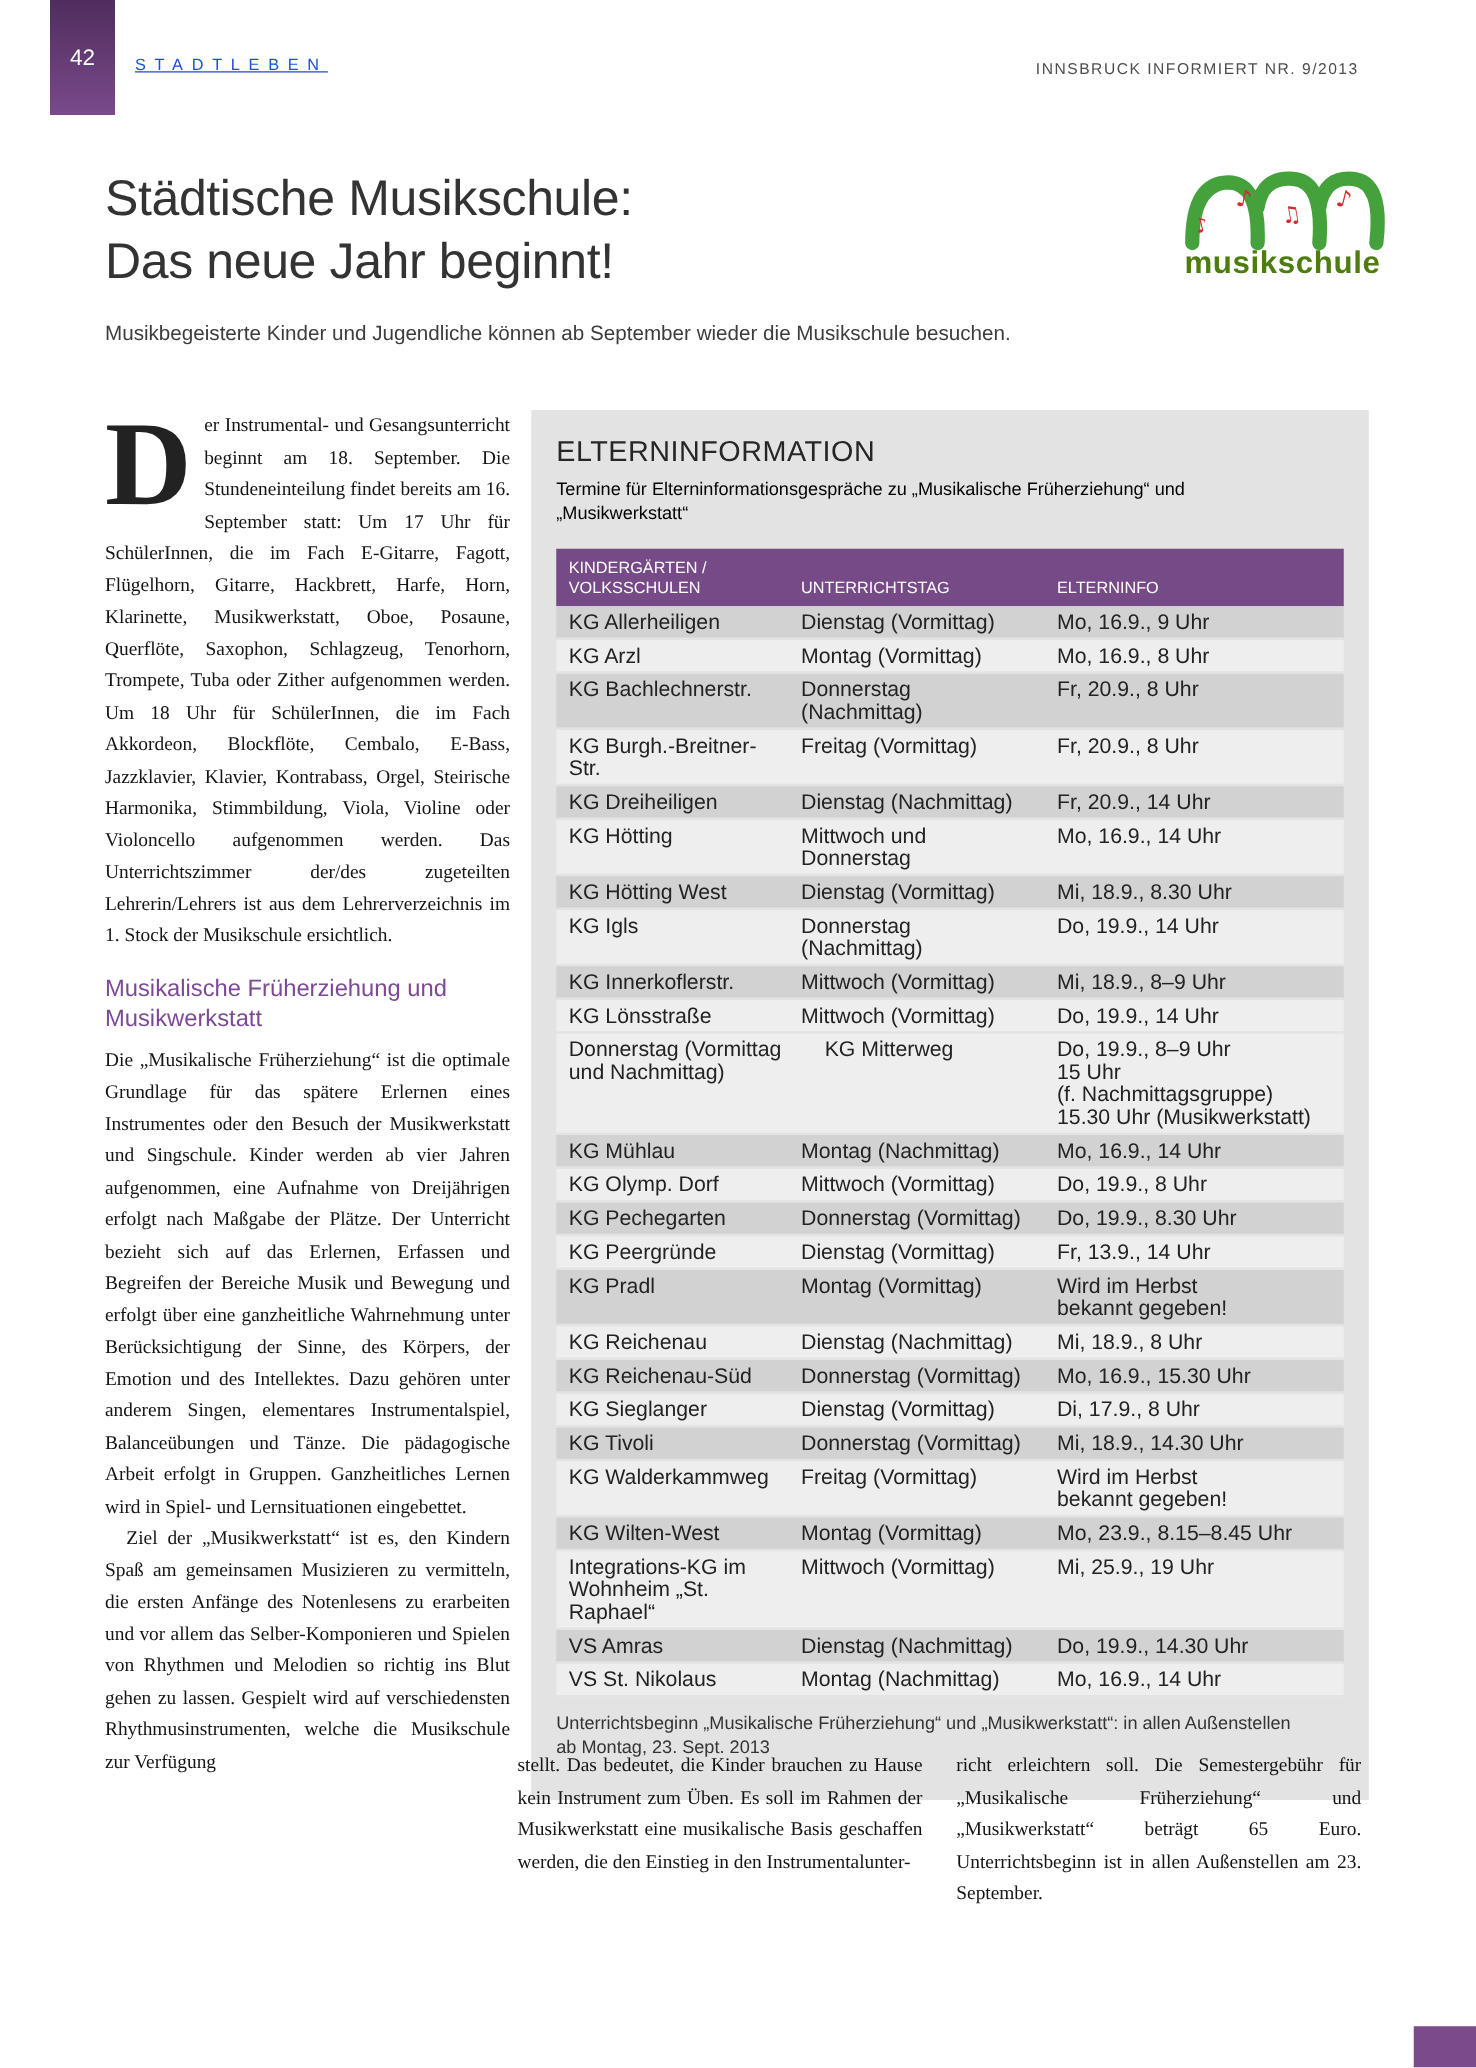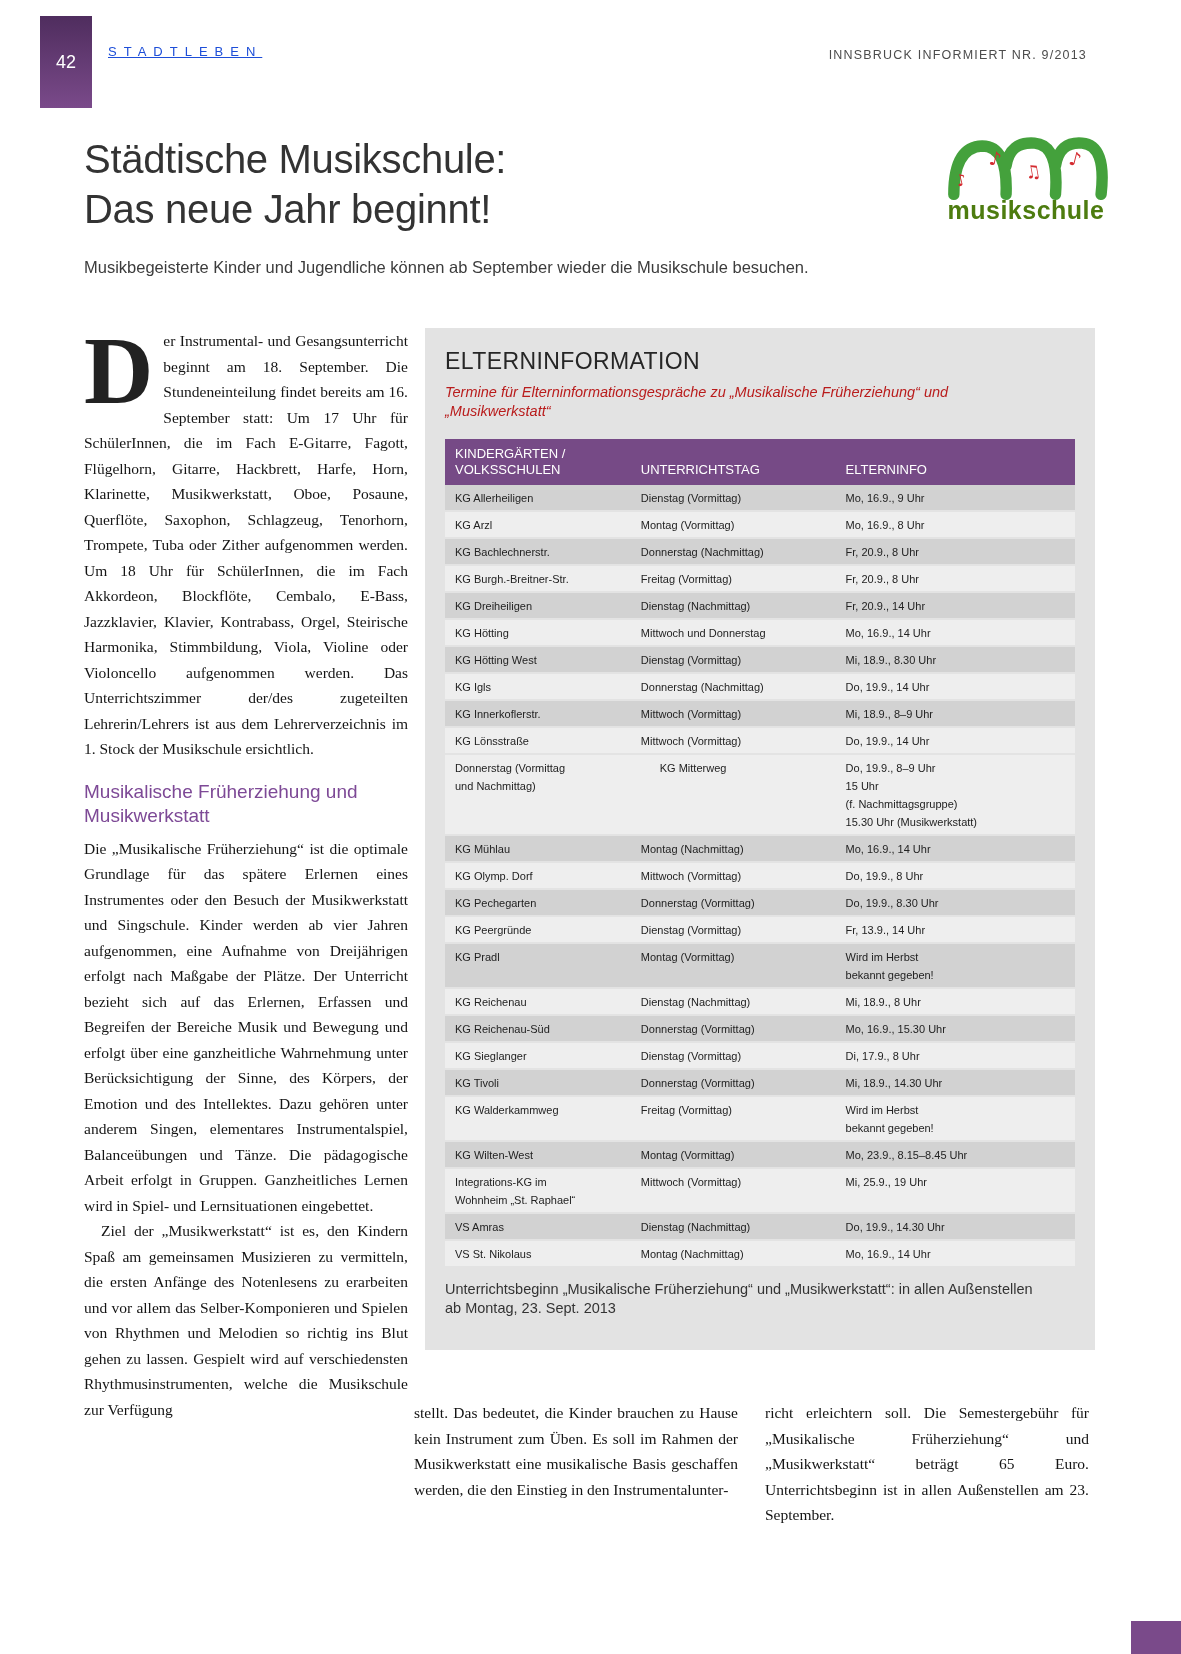--- a/index.html
+++ b/index.html
@@ -4,21 +4,21 @@
 <style>
   * { margin:0; padding:0; box-sizing:border-box; }
   body { background:#ffffff; }
   .page {
     position:relative; width:1181px; height:1654px; margin:0 auto;
     background:#ffffff; overflow:hidden;
     font-family:"Liberation Sans", sans-serif; color:#222;
   }
   
   .pagenum-box {
-    position:absolute; left:40px; top:16px; width:52px; height:92px;
+    position:absolute; left:40px; top:0; width:52px; height:92px;
     background:linear-gradient(180deg,#4f2d5e 0%,#7a4a8a 100%);
     color:#fff; display:flex; align-items:center; justify-content:center;
     font-size:18px;
   }
   .section-label {
     position:absolute; left:108px; top:44px;
     font-size:13px; letter-spacing:7px; color:#1d4ed8;text-decoration:underline;
   }
   .issue-label {
     position:absolute; right:94px; top:48px;
@@ -51,29 +51,29 @@
     font-size:19px; line-height:24px; margin:18px 0 8px; font-weight:normal;
     text-align:left; hyphens:none;
   }
   .indent { text-indent:1.1em; }
   
   .infobox {
     position:absolute; left:425px; top:328px; width:670px;
     background:#e3e3e3; padding:20px 20px 32px;
   }
   .infobox-title { font-size:23px; font-weight:normal; color:#262626; letter-spacing:0.4px; margin-bottom:8px; }
-  .infobox-subtitle { font-size:14.5px; line-height:19px; color:#b91c1c; max-width:545px; margin-bottom:18px;font-style:italic; }
+  .infobox-subtitle { font-size:14.5px; line-height:19px; color:#000000; max-width:545px; margin-bottom:18px; }
   .thead {
     display:flex; background:#764a86; color:#fff;
     font-size:13px; line-height:16px; align-items:flex-end; padding:7px 0;
   }
   .tcell { padding:0 10px; white-space:pre-line; }
   .c1 { width:29.5%; } .c2 { width:32.5%; } .c3 { width:38%; }
   .trow {
-    display:flex; font-size:11px; line-height:18px; color:#222;
+    display:flex; font-size:17px; line-height:18px; color:#222;
     border-bottom:2px solid #e3e3e3;
   }
   .trow .tcell { padding:4px 10px 3px; }
   .trow.dark  { background:#d2d2d2; }
   .trow.light { background:#eeeeee; }
   .tfooter { margin-top:12px; font-size:14.5px; line-height:19px; color:#333; max-width:600px; }
   
   .bottom-col { position:absolute; top:1400px; width:324px; }
   .bottom-mid { left:414px; }
   .bottom-right { left:765px; }

